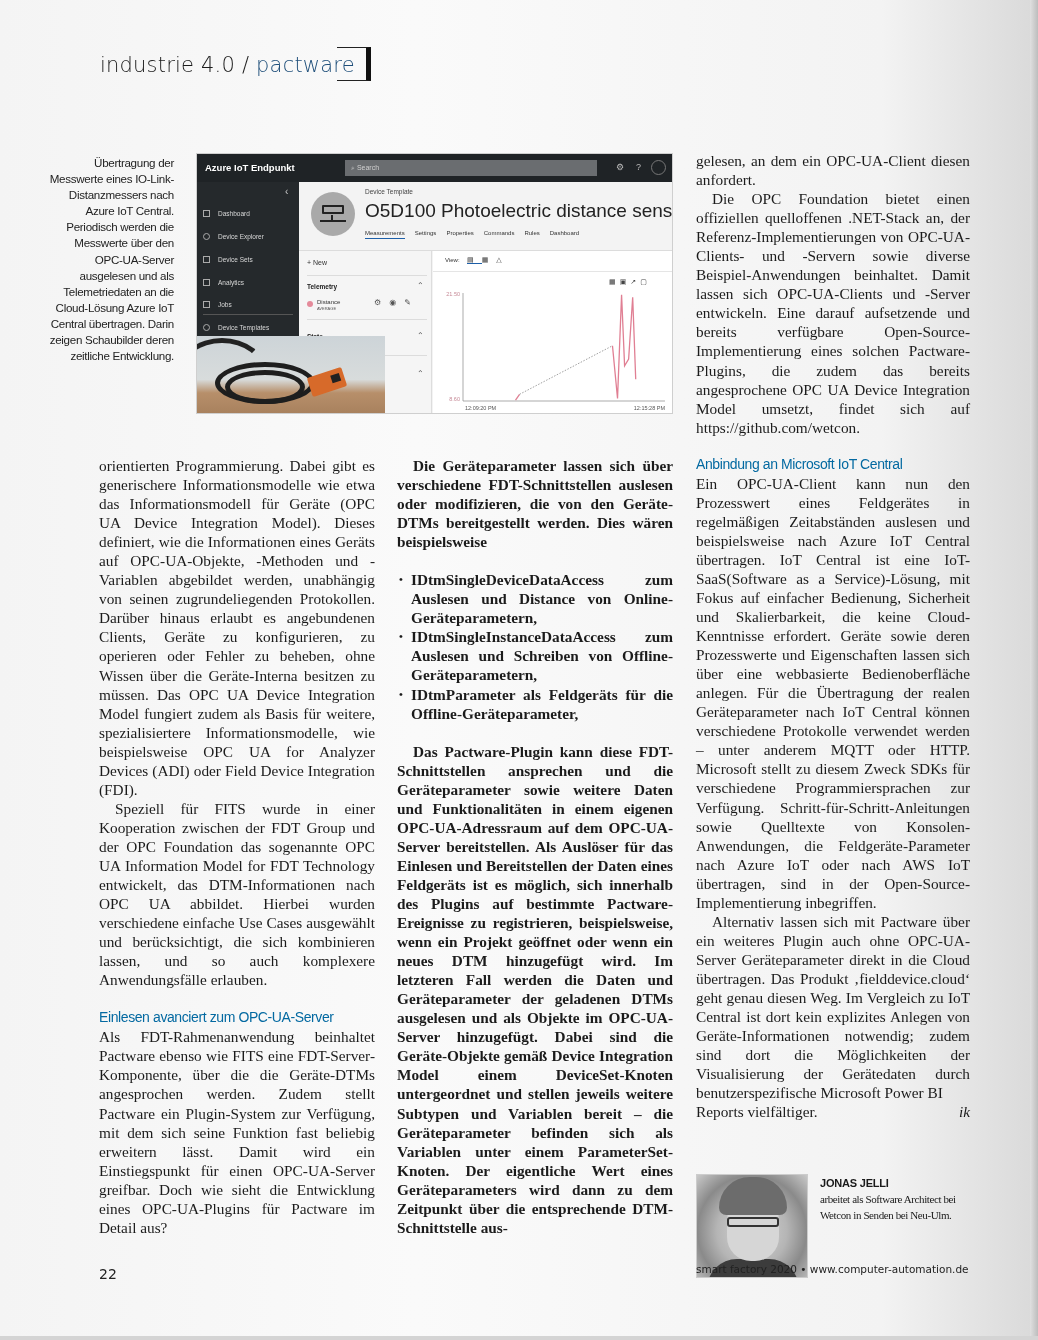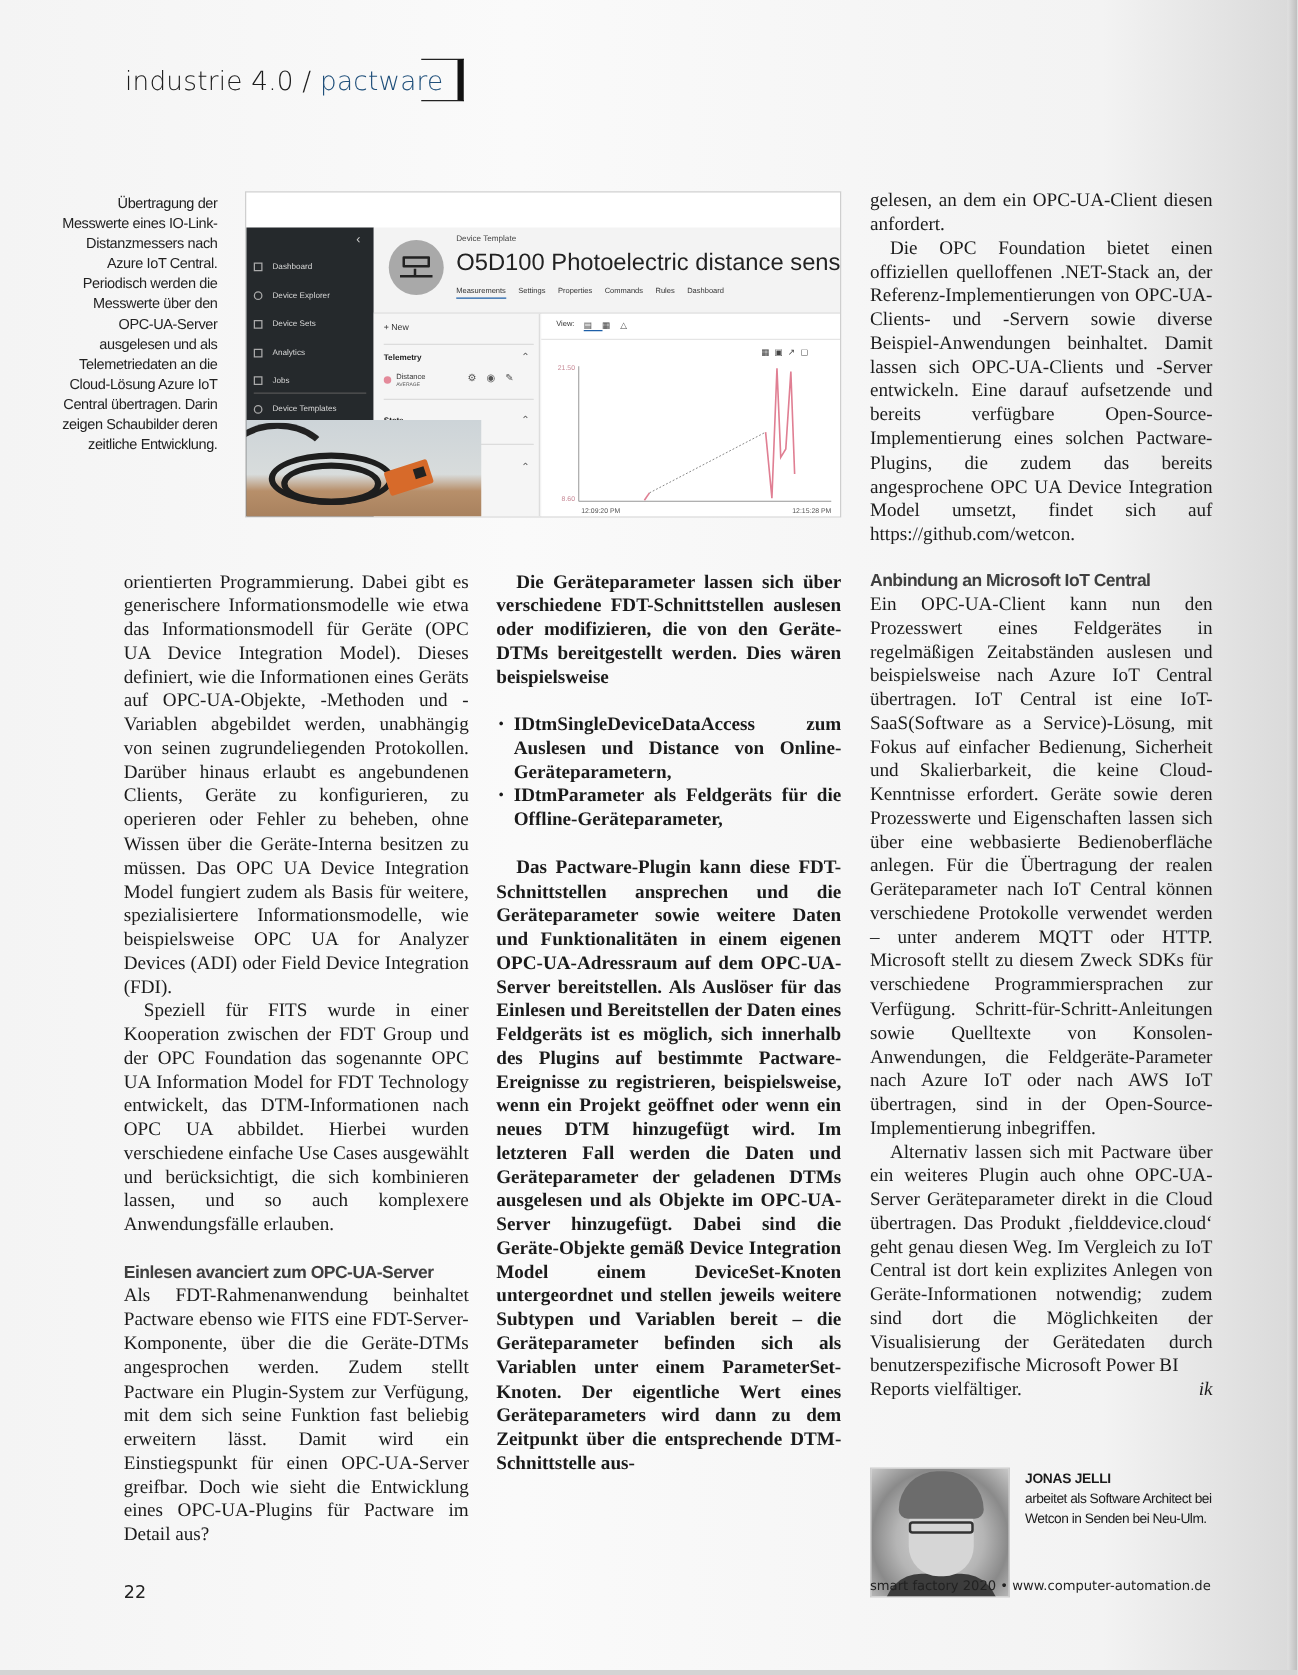--- a/index.html
+++ b/index.html
@@ -69,53 +69,60 @@
   .sensor:after { content: ""; position: absolute; left: 23px; top: 5px; width: 9px; height: 8px; background: #222; }
 
   
   .col { position: absolute; font-size: 15.3px; line-height: 19.05px; text-align: justify; hyphens: manual; color: #1b1b1b; }
   .col p { margin: 0; }
   .col p.indent { text-indent: 16px; }
   .col .gap { height: 19px; }
   .col1 { left: 99px; top: 456px; width: 276px; }
   .col2 { left: 397px; top: 456px; width: 276px; font-weight: bold; }
   .col3 { left: 696px; top: 151px; width: 274px; }
-  .subhead { font-family: "Liberation Sans", sans-serif; font-weight: bold; color: #404040; font-size: 14px; letter-spacing: -0.4px; line-height: 19px; text-align: left; }
+  .subhead { font-family: "Liberation Sans", sans-serif; font-weight: normal; color: #0369a1; font-size: 14px; letter-spacing: -0.4px; line-height: 19px; text-align: left; }
   ul.bullets { list-style: none; margin: 0; padding: 0; }
   ul.bullets li { position: relative; padding-left: 14px; }
   ul.bullets li:before { content: "\2022"; position: absolute; left: 2px; top: 0; font-size: 11px; }
   .signoff { display: flex; justify-content: space-between; }
   .signoff i { }
 
   .author { position: absolute; left: 696px; top: 1174px; width: 280px; height: 110px; }
   .author-photo { position: absolute; left: 0; top: 0; width: 112px; height: 104px; background: radial-gradient(ellipse at 50% 55%, #d8d8d8 0%, #b5b5b5 45%, #8a8a8a 70%, #c9c9c9 100%); border: 1px solid #ccc; overflow: hidden; }
   .author-hair { position: absolute; left: 22px; top: 2px; width: 68px; height: 38px; background: #6c6c6c; border-radius: 34px 34px 8px 8px; }
   .author-face { position: absolute; left: 30px; top: 20px; width: 52px; height: 66px; background: #d6d6d6; border-radius: 26px 26px 24px 24px; }
   .author-glasses { position: absolute; left: 30px; top: 42px; width: 52px; height: 10px; border: 2px solid #333; border-radius: 3px; }
   .author-shirt { position: absolute; left: 10px; top: 84px; width: 92px; height: 30px; background: #3c3c3c; border-radius: 30px 30px 0 0; }
   .author-name { position: absolute; left: 124px; top: 3px; font-family: "Liberation Sans", sans-serif; font-weight: bold; font-size: 11px; letter-spacing: -0.2px; color: #1a1a1a; }
-  .author-bio { position: absolute; left: 124px; top: 18px; width: 160px; font-family: Liberation Sans, sans-serif; font-size: 11px; line-height: 15.5px; letter-spacing: -0.4px; color: #1a1a1a; }
+  .author-bio { position: absolute; left: 124px; top: 18px; width: 160px; font-family: Liberation Serif, serif; font-size: 11px; line-height: 15.5px; letter-spacing: -0.4px; color: #1a1a1a; }
 
   .page-number { position: absolute; left: 99px; top: 1266px; font-family: "DejaVu Sans", sans-serif; font-size: 14px; color: #222; }
   .footer { position: absolute; left: 696px; top: 1263px; font-family: "DejaVu Sans", sans-serif; font-size: 10.5px; color: #222; white-space: nowrap; }
 </style>
 </head>
 <body>
 
 <div class="page-edge"></div>
 <div class="page-bottom"></div>
 
 <div class="header">
   <div class="header-text"><span>industrie 4.0 / </span><span class="header-accent">pactware</span></div>
   <div class="header-bracket"></div>
 </div>
 
 <div class="caption">Übertragung der Messwerte eines IO-Link-Distanzmessers nach Azure IoT Central. Periodisch werden die Messwerte über den OPC-UA-Server ausgelesen und als Telemetriedaten an die Cloud-Lösung Azure IoT Central übertragen. Darin zeigen Schaubilder deren zeitliche Entwicklung.</div>
 
 <div class="figure">
+  <div class="fig-topbar">
+    <div class="fig-app-title">Azure IoT Endpunkt</div>
+    <div class="fig-search"><span>⌕</span> <span>Search</span></div>
+    <span class="fig-top-icon" style="left:419px">⚙</span>
+    <span class="fig-top-icon" style="left:439px">?</span>
+    <span class="fig-avatar"></span>
+  </div>
 
   <div class="fig-sidebar">
     <span class="fig-collapse">‹</span>
     <div class="fig-nav-item" style="top:28px">
         <span class="fig-nav-icon"></span>
         <span>Dashboard</span>
       </div>
     <div class="fig-nav-item" style="top:51px">
         <span class="fig-nav-icon" style="border-radius:50%"></span>
         <span>Device Explorer</span>
@@ -204,20 +211,21 @@
   <div class="gap"></div>
   <div class="subhead">Einlesen avanciert zum OPC-UA-Server</div>
   <p>Als FDT-Rahmenanwendung beinhaltet Pactware ebenso wie FITS eine FDT-Server-Komponente, über die die Geräte-DTMs angesprochen werden. Zudem stellt Pactware ein Plugin-System zur Verfügung, mit dem sich seine Funktion fast beliebig erweitern lässt. Damit wird ein Einstiegspunkt für einen OPC-UA-Server greifbar. Doch wie sieht die Entwicklung eines OPC-UA-Plugins für Pactware im Detail aus?</p>
 </div>
 
 <div class="col col2">
   <p class="indent">Die Geräteparameter lassen sich über verschiedene FDT-Schnittstellen auslesen oder modifizieren, die von den Geräte-DTMs bereitgestellt werden. Dies wären beispielsweise</p>
   <div class="gap"></div>
   <ul class="bullets">
     <li>IDtmSingleDeviceDataAccess zum Auslesen und Distance von Online-Geräteparametern,</li>
+    <li>IDtmSingleInstanceDataAccess zum Auslesen und Schreiben von Offline-Geräteparametern,</li>
     <li>IDtmParameter als Feldgeräts für die Offline-Geräteparameter,</li>
   </ul>
   <div class="gap"></div>
   <p class="indent">Das Pactware-Plugin kann diese FDT-Schnittstellen ansprechen und die Geräteparameter sowie weitere Daten und Funktionalitäten in einem eigenen OPC-UA-Adressraum auf dem OPC-UA-Server bereitstellen. Als Auslöser für das Einlesen und Bereitstellen der Daten eines Feldgeräts ist es möglich, sich innerhalb des Plugins auf bestimmte Pactware-Ereignisse zu registrieren, beispielsweise, wenn ein Projekt geöffnet oder wenn ein neues DTM hinzugefügt wird. Im letzteren Fall werden die Daten und Geräteparameter der geladenen DTMs ausgelesen und als Objekte im OPC-UA-Server hinzugefügt. Dabei sind die Geräte-Objekte gemäß Device Integration Model einem DeviceSet-Knoten untergeordnet und stellen jeweils weitere Subtypen und Variablen bereit – die Geräteparameter befinden sich als Variablen unter einem ParameterSet-Knoten. Der eigentliche Wert eines Geräteparameters wird dann zu dem Zeitpunkt über die entsprechende DTM-Schnittstelle aus-</p>
 </div>
 
 <div class="col col3">
   <p>gelesen, an dem ein OPC-UA-Client diesen anfordert.</p>
   <p class="indent">Die OPC Foundation bietet einen offiziellen quelloffenen .NET-Stack an, der Referenz-Implementierungen von OPC-UA-Clients- und -Servern sowie diverse Beispiel-Anwendungen beinhaltet. Damit lassen sich OPC-UA-Clients und -Server entwickeln. Eine darauf aufsetzende und bereits verfügbare Open-Source-Implementierung eines solchen Pactware-Plugins, die zudem das bereits angesprochene OPC UA Device Integration Model umsetzt, findet sich auf https://github.com/wetcon.</p>
   <div class="gap" style="height:18px"></div>

